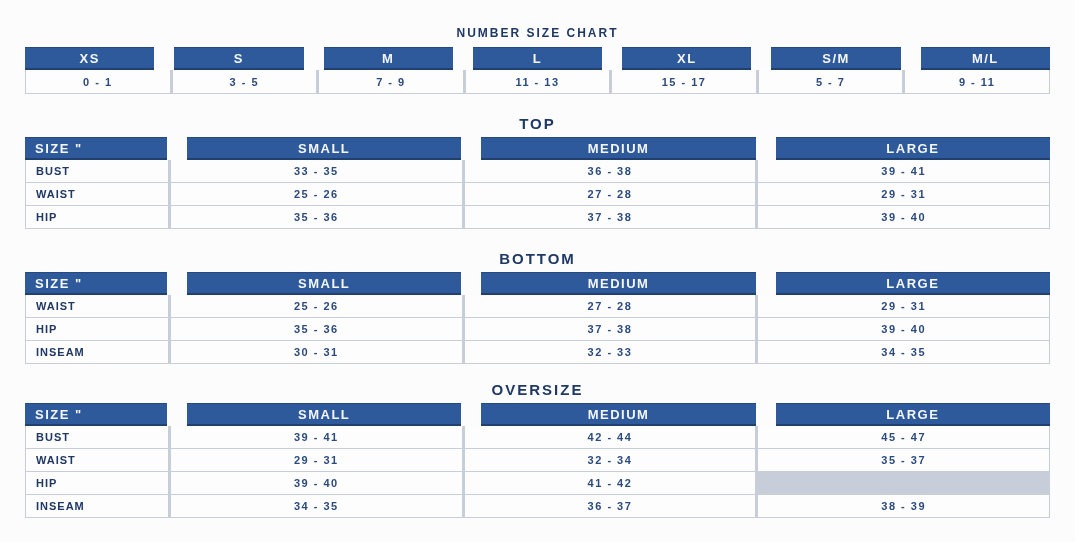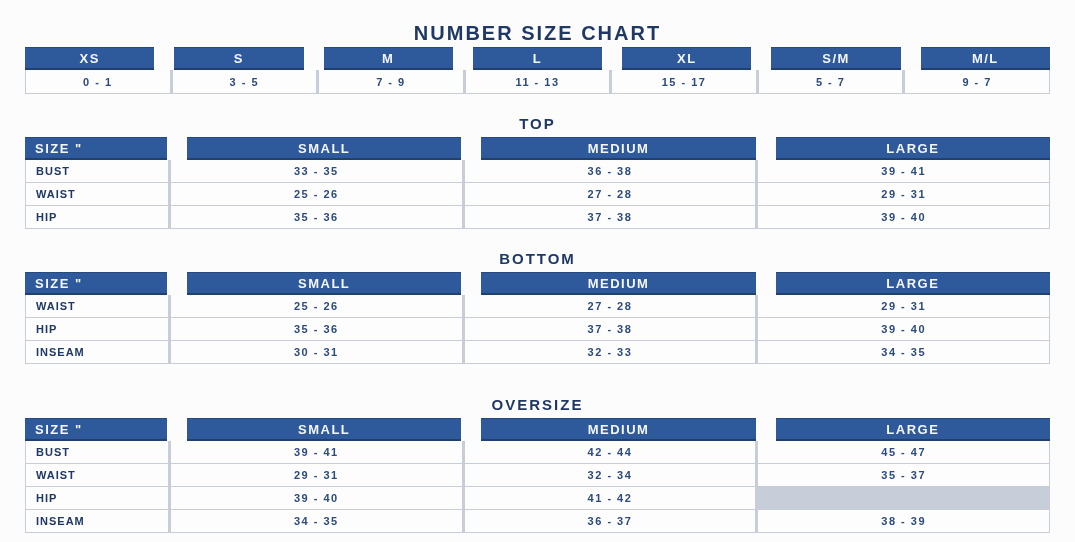--- a/index.html
+++ b/index.html
@@ -12,36 +12,36 @@
     height: 542px;
     box-sizing: border-box;
     padding: 24px 25px 0 25px;
     background: #fcfcfc;
     overflow: hidden;
   }
   .chart-title {
     text-align: center;
     color: #1F3864;
     font-weight: 700;
-    font-size: 20px;
+    font-size: 12px;
     letter-spacing: 2px;
     line-height: 18px;
     margin-bottom: 5px;
   }
   .section-title {
     text-align: center;
     color: #1F3864;
     font-weight: 700;
     font-size: 15px;
     letter-spacing: 2px;
     line-height: 18px;
     margin-bottom: 4px;
   }
   .section { margin-top: 21px; }
-  .section.tight { margin-top: 32px; }
+  .section.tight { margin-top: 17px; }
 
   .header-row {
     display: grid;
     column-gap: 20px;
   }
   .cols7 { grid-template-columns: repeat(7, 1fr); }
   .cols4 { grid-template-columns: 142px 1fr 1fr 1fr; }
 
   .hcell {
     background: #2E5A9C;
@@ -109,21 +109,21 @@
       <div class="hcell">M/L</div>
     </div>
     <div class="tbody">
       <div class="data-row cols7 num-row">
         <div class="dcell">0 - 1</div>
         <div class="dcell">3 - 5</div>
         <div class="dcell">7 - 9</div>
         <div class="dcell">11 - 13</div>
         <div class="dcell">15 - 17</div>
         <div class="dcell">5 - 7</div>
-        <div class="dcell">9 - 7</div>
+        <div class="dcell">9 - 11</div>
       </div>
     </div>
   </div>
 
   <div class="section">
     <div class="section-title">TOP</div>
     <div class="table">
       <div class="header-row cols4">
         <div class="hcell left">SIZE "</div>
         <div class="hcell">SMALL</div>

